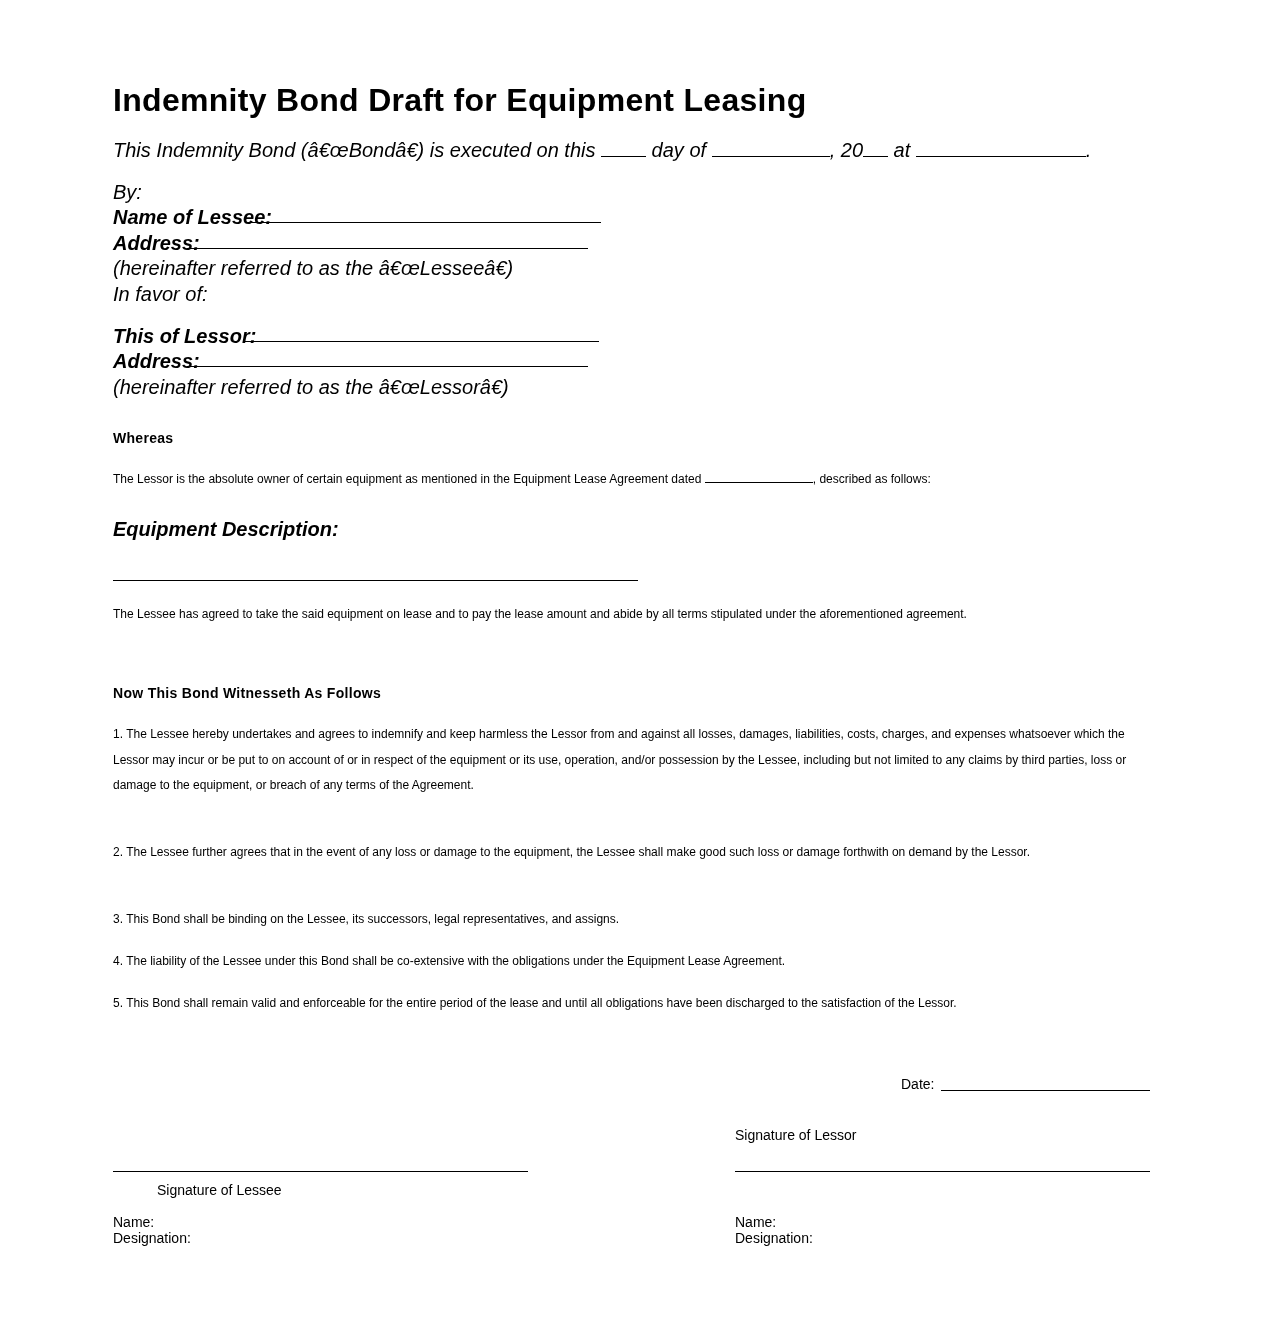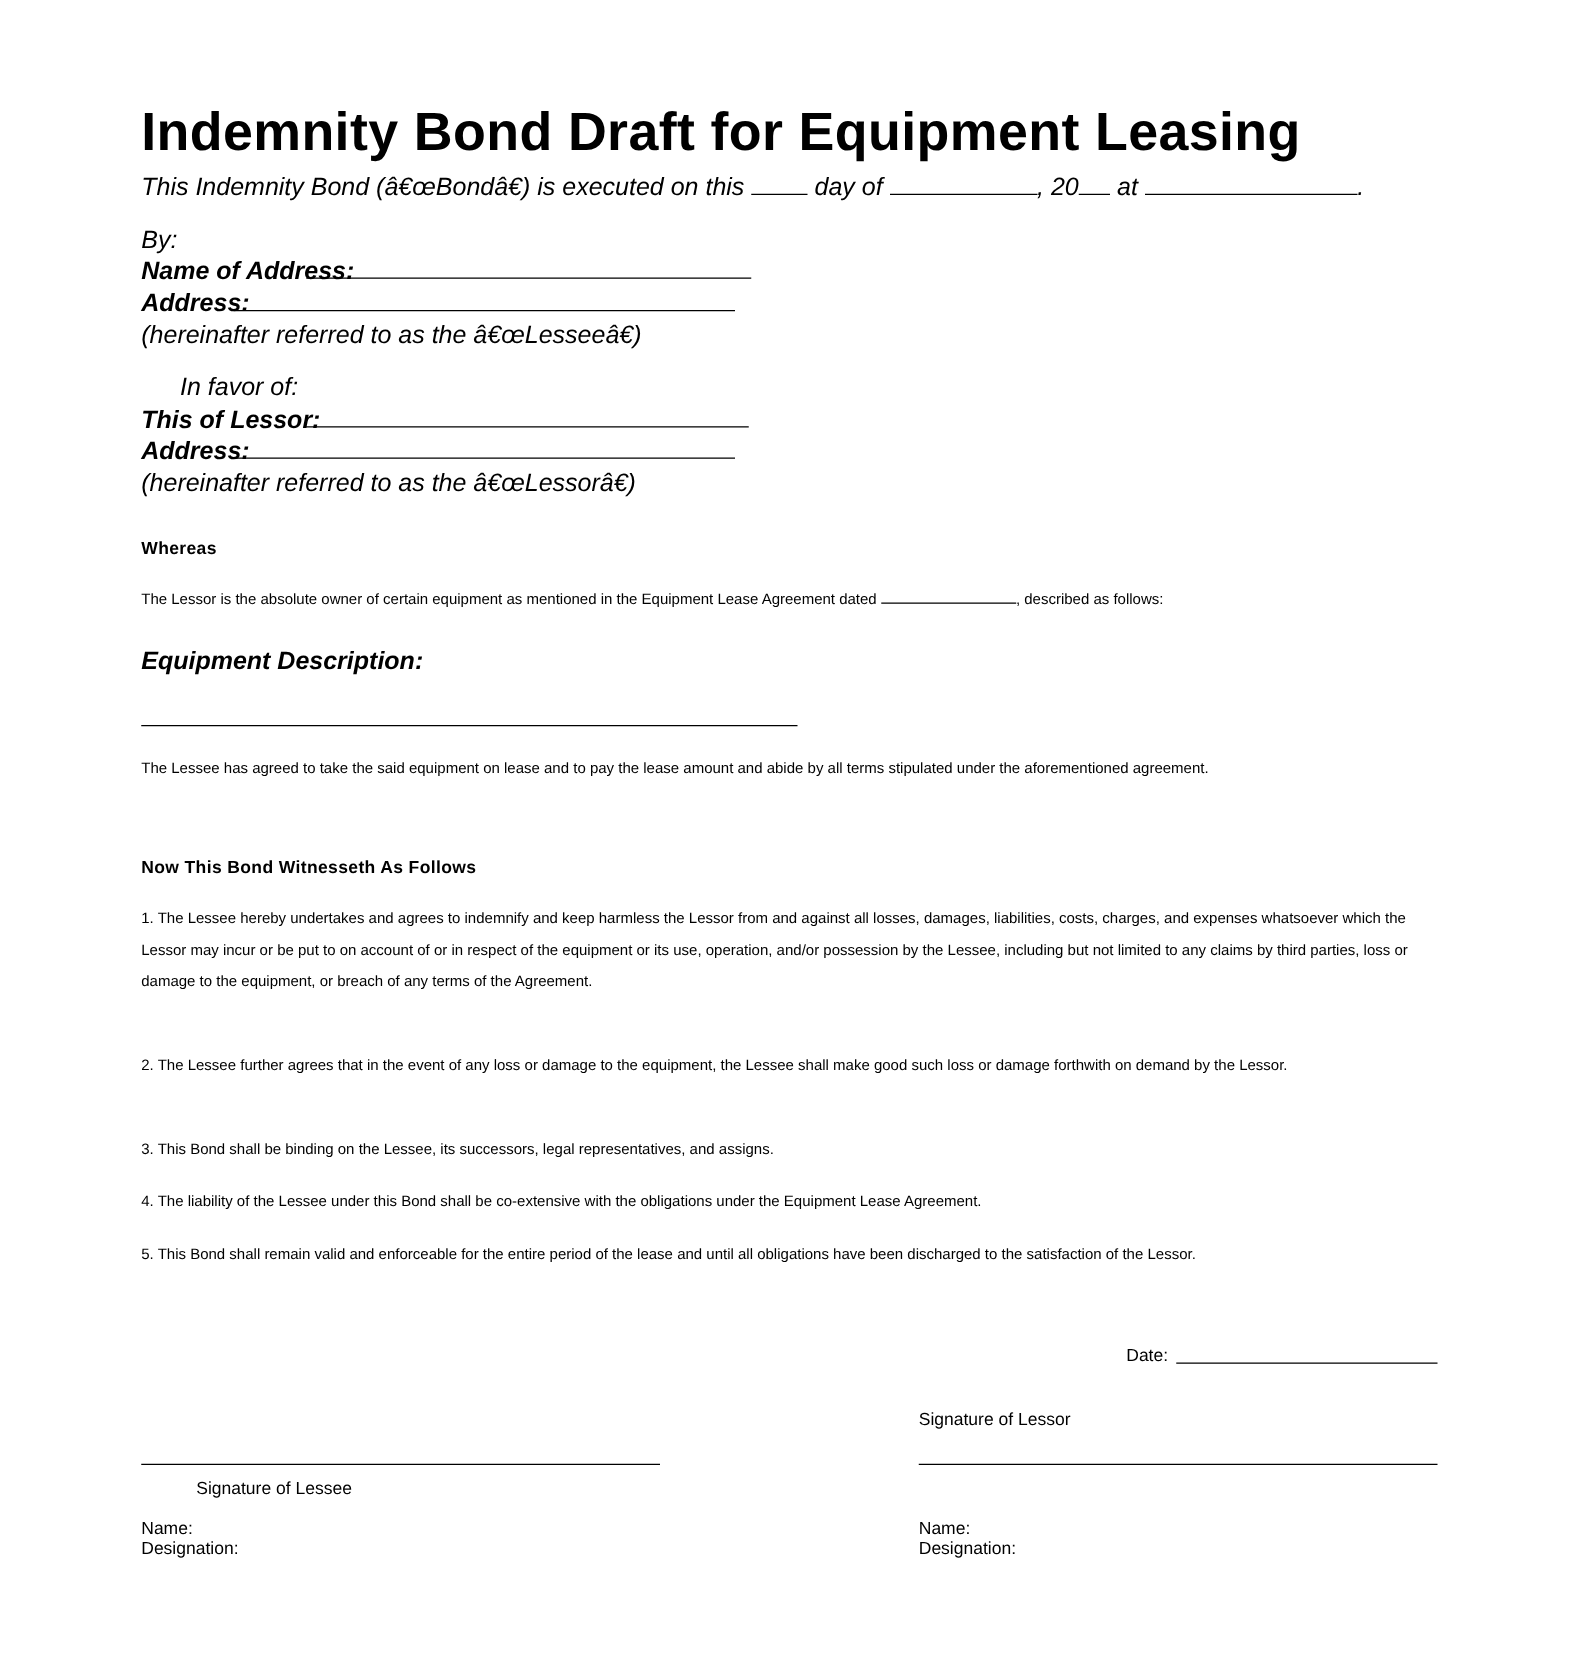--- a/index.html
+++ b/index.html
@@ -1,21 +1,21 @@
 <!DOCTYPE html>
 <html><head>
   <meta charset="utf-8">
   <style>
     html, body { margin: 0; padding: 0; background: #ffffff; }
     body {
       width: 1263px; height: 1329px; position: relative; overflow: hidden;
       font-family: "Liberation Sans", sans-serif; color: #000;
     }
     .abs { position: absolute; white-space: nowrap; }
-    .title { left: 113px; top: 82px; font-size: 43px; font-weight: bold; letter-spacing: 0.3px; }
+    .title { left: 113px; top: 82px; font-size: 32px; font-weight: bold; letter-spacing: 0.3px; }
     .txt { font-size: 20px; line-height: 20px; font-style: italic; }
     .b { font-weight: bold; }
     .h2 { font-size: 14px; font-weight: bold; letter-spacing: 0.3px; }
     .para { position: absolute; left: 113px; width: 1040px; font-size: 12px; line-height: 25.5px; white-space: normal; }
     .line { position: absolute; border-bottom: 1px solid #000; height: 0; }
     .small { font-size: 14px; line-height: 16px; }
     .blank { display: inline-block; border-bottom: 1px solid #000; height: 14px; vertical-align: baseline; }
   </style>
 </head>
 <body>
@@ -27,27 +27,27 @@
   <div class="abs txt" style="left:113px; top:140px;">
     <span>This Indemnity Bond (â€œBondâ€) is executed on this</span>
     <span class="blank" style="width:45px;"></span>
     <span>day of</span>
     <span class="blank" style="width:118px;"></span><span>, 20</span><span class="blank" style="width:25px;"></span>
     <span>at</span>
     <span class="blank" style="width:170px;"></span><span>.</span>
   </div>
 
   <div class="abs txt" style="left:113px; top:182px;text-align:right;">By:</div>
-  <div class="abs txt b" style="left:113px; top:207px;">Name of Address:</div>
+  <div class="abs txt b" style="left:113px; top:207px;">Name of Lessee:</div>
   <div class="line" style="left:245px; top:222px; width:356px;"></div>
   <div class="abs txt b" style="left:113px; top:233px;">Address:</div>
   <div class="line" style="left:187px; top:248px; width:401px;"></div>
   <div class="abs txt" style="left:113px; top:258px;">(hereinafter referred to as the â€œLesseeâ€)</div>
 
-  <div class="abs txt" style="left:113px; top:300px;margin-left:31px;">In favor of:</div>
+  <div class="abs txt" style="left:113px; top:284px;">In favor of:</div>
   <div class="abs txt b" style="left:113px; top:326px;">This of Lessor:</div>
   <div class="line" style="left:243px; top:341px; width:356px;"></div>
   <div class="abs txt b" style="left:113px; top:351px;">Address:</div>
   <div class="line" style="left:187px; top:366px; width:401px;"></div>
   <div class="abs txt" style="left:113px; top:377px;">(hereinafter referred to as the â€œLessorâ€)</div>
 
   <div class="abs h2" style="left:113px; top:430px;">Whereas</div>
   <div class="para" style="top:467px;">
     <span>The Lessor is the absolute owner of certain equipment as mentioned in the Equipment Lease Agreement dated</span>
     <span class="blank" style="width:108px;"></span><span>, described as follows:</span>

